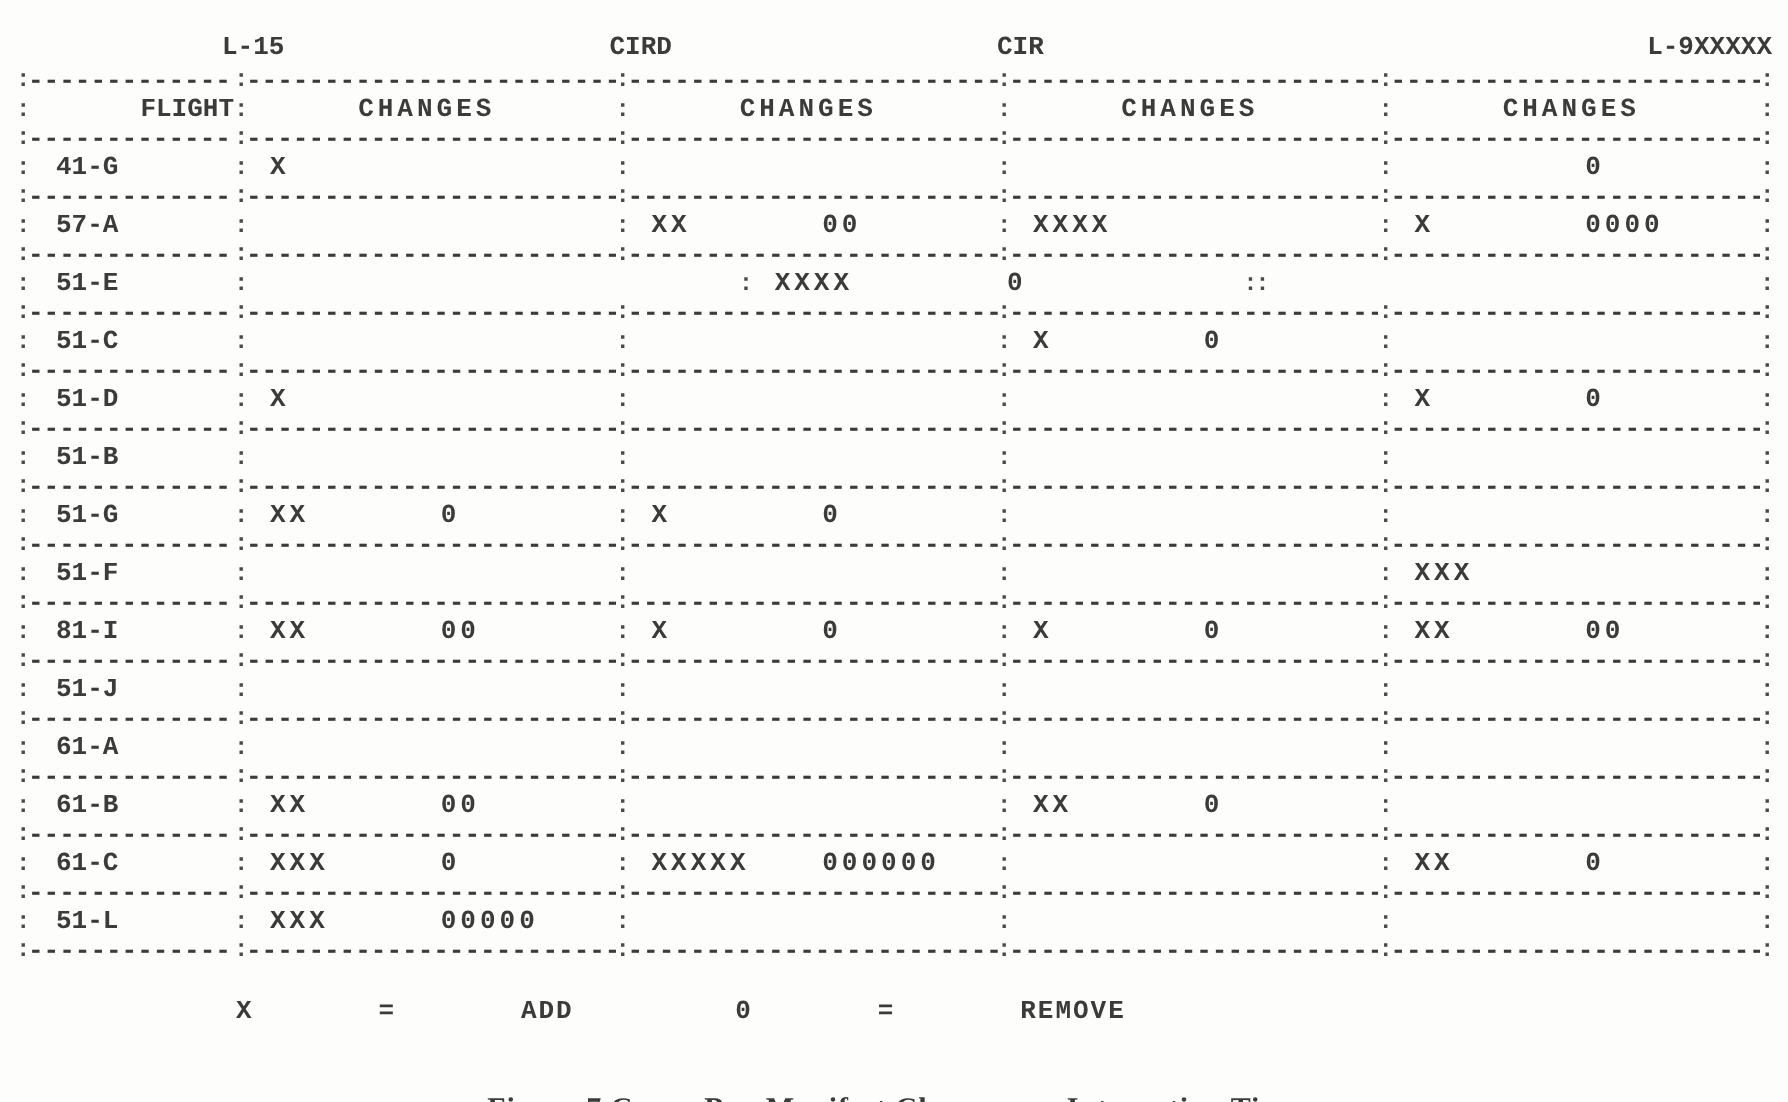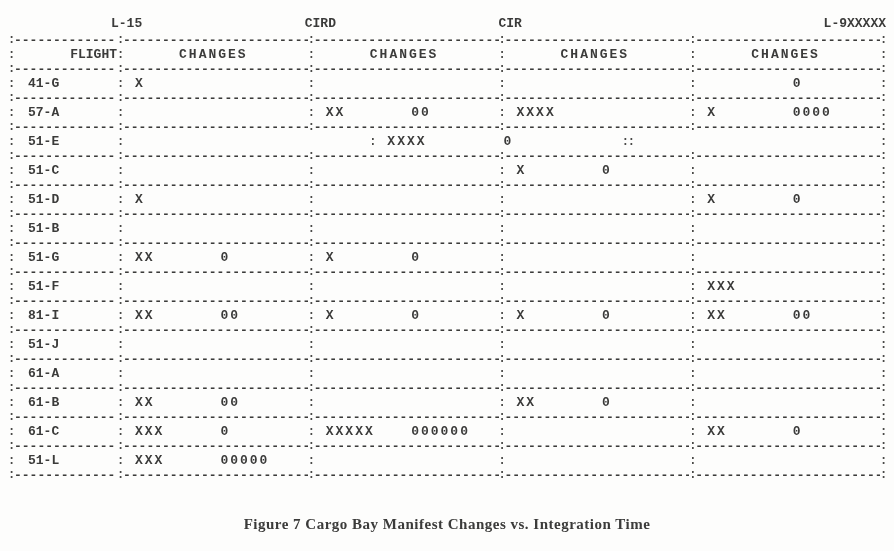--- a/index.html
+++ b/index.html
@@ -874,15 +874,27 @@
           <span class="dash">----------------------------------------</span>
         </span>
         <span class="vbar">:</span>
         <span class="sep-cell change">
           <span class="dash">----------------------------------------</span>
         </span>
         <span class="vbar">:</span>
       </div>
     </div>
 
+  <div class="legend">
+    <span>
+      <span>X</span>
+      &nbsp;&nbsp;<span>=</span>&nbsp;&nbsp;
+      <span>ADD</span>
+    </span>
+    <span>
+      <span>0</span>
+      &nbsp;&nbsp;<span>=</span>&nbsp;&nbsp;
+      <span>REMOVE</span>
+    </span>
+  </div>
 
   <div class="caption">Figure 7 Cargo Bay Manifest Changes vs. Integration Time</div>
 </div>
 
 </body></html>

